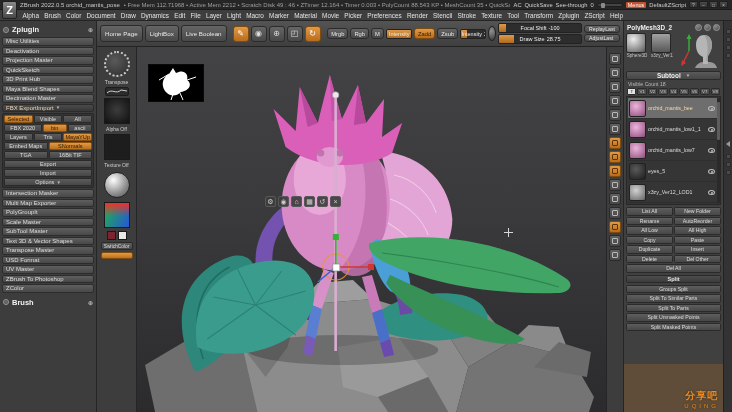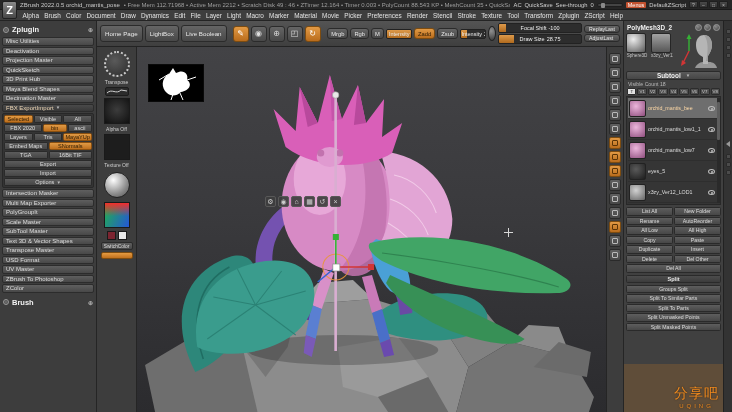--- a/index.html
+++ b/index.html
@@ -118,21 +118,21 @@
   .t-gray{background:radial-gradient(circle at 40% 35%,#d2d2d2,#636363)}
   .st-name{font-size:5.3px;color:#dedede;flex:1;overflow:hidden;white-space:nowrap}
   .st-eye{width:7px;height:5px;border:1px solid #bdbdbd;border-radius:50%;position:relative;flex:none;cursor:pointer}
   .st-eye::after{content:"";position:absolute;left:2px;top:1px;width:2px;height:2px;border-radius:50%;background:#bdbdbd}
   .st-grid{display:flex;flex-wrap:wrap;gap:1px;margin-top:2px}
   .mini-btn{width:calc(50% - 0.5px);height:8.5px;background:linear-gradient(#5e5e5e,#474747);border:1px solid #2a2a2a;border-radius:1.5px;font-size:5.2px;color:#ddd;display:flex;align-items:center;justify-content:center;white-space:nowrap;overflow:hidden;cursor:pointer}
   .mini-btn.full{width:100%}
   .split-title{height:8px;margin-top:2px;background:linear-gradient(#4c4c4c,#3c3c3c);border:1px solid #2a2a2a;border-radius:1.5px;font-size:5.6px;font-weight:bold;color:#e8e8e8;display:flex;align-items:center;justify-content:center}
   .wm-tint{position:absolute;right:0;bottom:0;width:100px;height:48px;background:rgba(238,138,28,.18);z-index:8;pointer-events:none}
   .watermark{position:absolute;right:4px;bottom:3px;z-index:9;color:#f08a1e;text-align:center;pointer-events:none;text-shadow:0 0 2px rgba(0,0,0,.55)}
-  .wm-big{font-size:14px;font-weight:normal;letter-spacing:1px}
+  .wm-big{font-size:10px;font-weight:bold;letter-spacing:1px}
   .wm-small{font-size:6px;letter-spacing:3px}
 
   .fs-dot{width:5px;height:5px;background:#4b4b4b;border:1px solid #2a2a2a;border-radius:1px;cursor:pointer}
   .fs-arrow{width:0;height:0;border-top:3px solid transparent;border-bottom:3px solid transparent;border-right:4px solid #9a9a9a;margin:80px 0 4px 0;cursor:pointer}
 </style>
 </head>
 <body>
 
 <div id="app">
 

